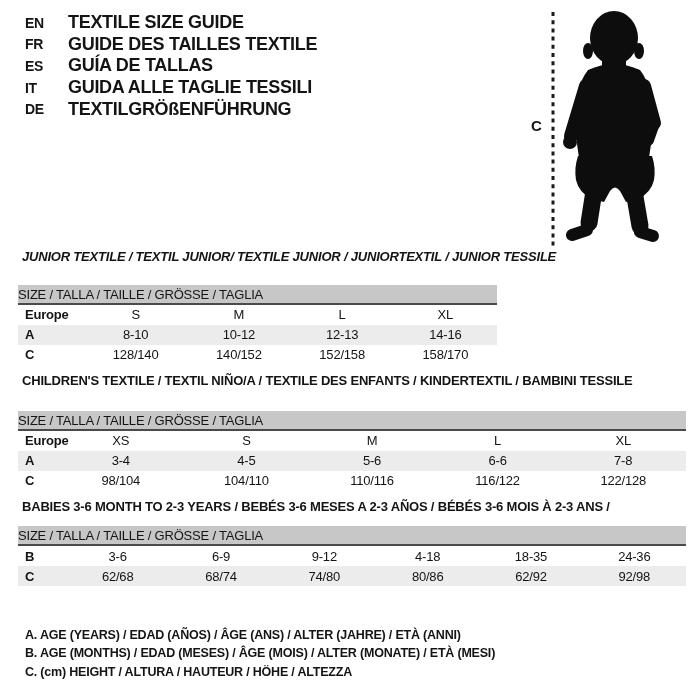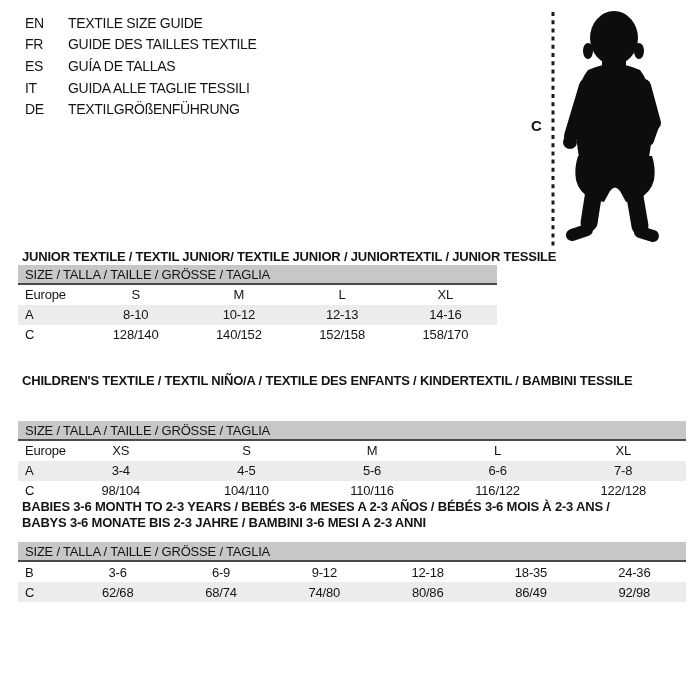--- a/index.html
+++ b/index.html
@@ -15,51 +15,51 @@
     position:relative;
     width:700px;height:700px;
     background:#ffffff;
     font-family:"Liberation Sans","DejaVu Sans",sans-serif;
     color:var(--text);
     overflow:hidden;
   }
   
   .lang-block{position:absolute;left:25px;top:12px;}
   .lang-row{display:flex;height:21.6px;align-items:center;}
-  .lang-code{width:43px;font-size:14px;font-weight:400;letter-spacing:-0.3px;}
-  .lang-title{font-size:14px;font-weight:400;letter-spacing:-0.3px;white-space:nowrap;}
+  .lang-code{width:43px;font-size:14px;font-weight:700;letter-spacing:-0.3px;}
+  .lang-title{font-size:18px;font-weight:700;letter-spacing:-0.3px;white-space:nowrap;}
   
   .figure-wrap{position:absolute;left:530px;top:8px;width:165px;height:240px;}
   .height-label{
     position:absolute;left:531px;top:117px;width:16px;
     font-size:15px;font-weight:700;text-align:left;
   }
   
   .table-block{position:absolute;left:18px;}
   .t-junior{top:249px;width:479px;}
   .t-children{top:373px;width:668px;}
   .t-babies{top:499px;width:668px;}
   .table-title{
     font-size:13px;font-weight:700;letter-spacing:-0.2px;
     line-height:15.5px;white-space:nowrap;padding-left:4px;
   }
   .t-babies .table-title{line-height:16px;}
-  .t-junior .table-title{margin-bottom:0;}
-  .t-children .table-title{margin-bottom:32px;}
+  .t-junior .table-title{margin-bottom:20px;font-style:italic;}
+  .t-children .table-title{margin-bottom:22px;}
   .t-babies .table-title{margin-bottom:11px;}
   .size-bar{
     height:20px;line-height:20px;
     background:var(--header-bar-bg);
     border-bottom:2px solid var(--header-bar-border);
     font-size:13px;letter-spacing:-0.2px;
-    padding-left:7px;white-space:nowrap;
+    white-space:nowrap;
   }
   .trow{display:flex;height:20px;align-items:center;font-size:13px;letter-spacing:-0.2px;}
   .trow.shaded{background:var(--shaded-row-bg);}
-  .tlabel{padding-left:7px;white-space:nowrap;flex:none;}
+  .tlabel{padding-left:7px;white-space:nowrap;flex:none;font-weight:bold;}
   .t-junior  .tlabel{width:66px;}
   .t-children .tlabel{width:40px;}
   .t-babies  .tlabel{width:48px;}
   .tcell{flex:1;text-align:center;white-space:nowrap;}
   
   .footnotes{position:absolute;left:25px;top:626px;}
   .footnote-line{
     font-size:12.5px;font-weight:700;letter-spacing:-0.2px;
     line-height:18.3px;white-space:nowrap;
   }
@@ -181,39 +181,43 @@
           <div class="tcell">110/116</div>
           <div class="tcell">116/122</div>
           <div class="tcell">122/128</div>
         </div>
       </div>
   </div>
 
   <div class="table-block t-babies">
     <div class="table-title">
       <div>BABIES 3-6 MONTH TO 2-3 YEARS / BEBÉS 3-6 MESES A 2-3 AÑOS / BÉBÉS 3-6 MOIS À 2-3 ANS /</div>
-      <div>BABYS 3-6 MONATE BIS 2-3 JAHRE / BAMBINI 3-6 MESI A 2-3 ANNI</div>
     </div>
     <div class="size-bar">SIZE / TALLA / TAILLE / GRÖSSE / TAGLIA</div>
     <div class="rows">
         <div class="trow">
           <div class="tlabel">B</div>
           <div class="tcell">3-6</div>
           <div class="tcell">6-9</div>
           <div class="tcell">9-12</div>
-          <div class="tcell">12-18</div>
+          <div class="tcell">4-18</div>
           <div class="tcell">18-35</div>
           <div class="tcell">24-36</div>
         </div>
         <div class="trow shaded">
           <div class="tlabel">C</div>
           <div class="tcell">62/68</div>
           <div class="tcell">68/74</div>
           <div class="tcell">74/80</div>
           <div class="tcell">80/86</div>
-          <div class="tcell">86/49</div>
+          <div class="tcell">62/92</div>
           <div class="tcell">92/98</div>
         </div>
       </div>
   </div>
 
+  <div class="footnotes">
+    <div class="footnote-line">A. AGE (YEARS) / EDAD (AÑOS) / ÂGE (ANS) / ALTER (JAHRE) / ETÀ (ANNI)</div>
+    <div class="footnote-line">B. AGE (MONTHS) / EDAD (MESES) / ÂGE (MOIS) / ALTER (MONATE) / ETÀ (MESI)</div>
+    <div class="footnote-line">C. (cm) HEIGHT / ALTURA / HAUTEUR / HÖHE / ALTEZZA</div>
+  </div>
 
 </div>
 
 </body></html>

